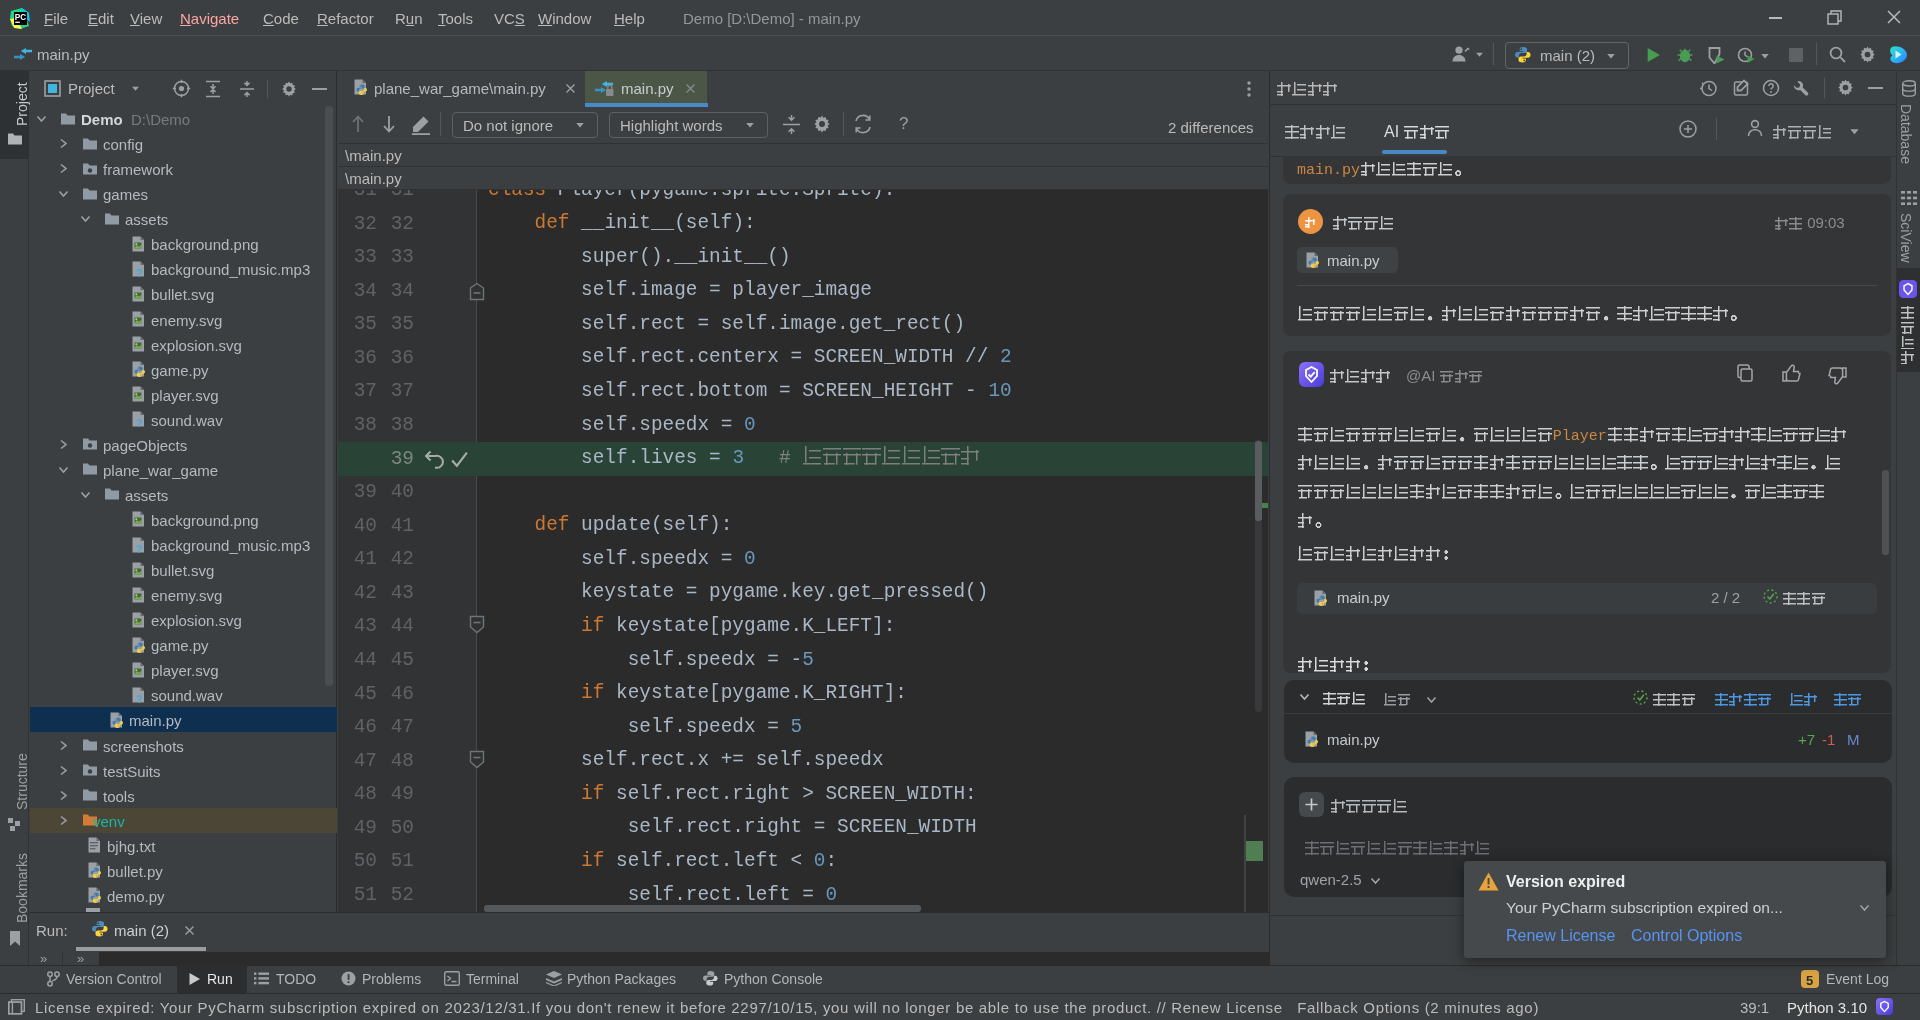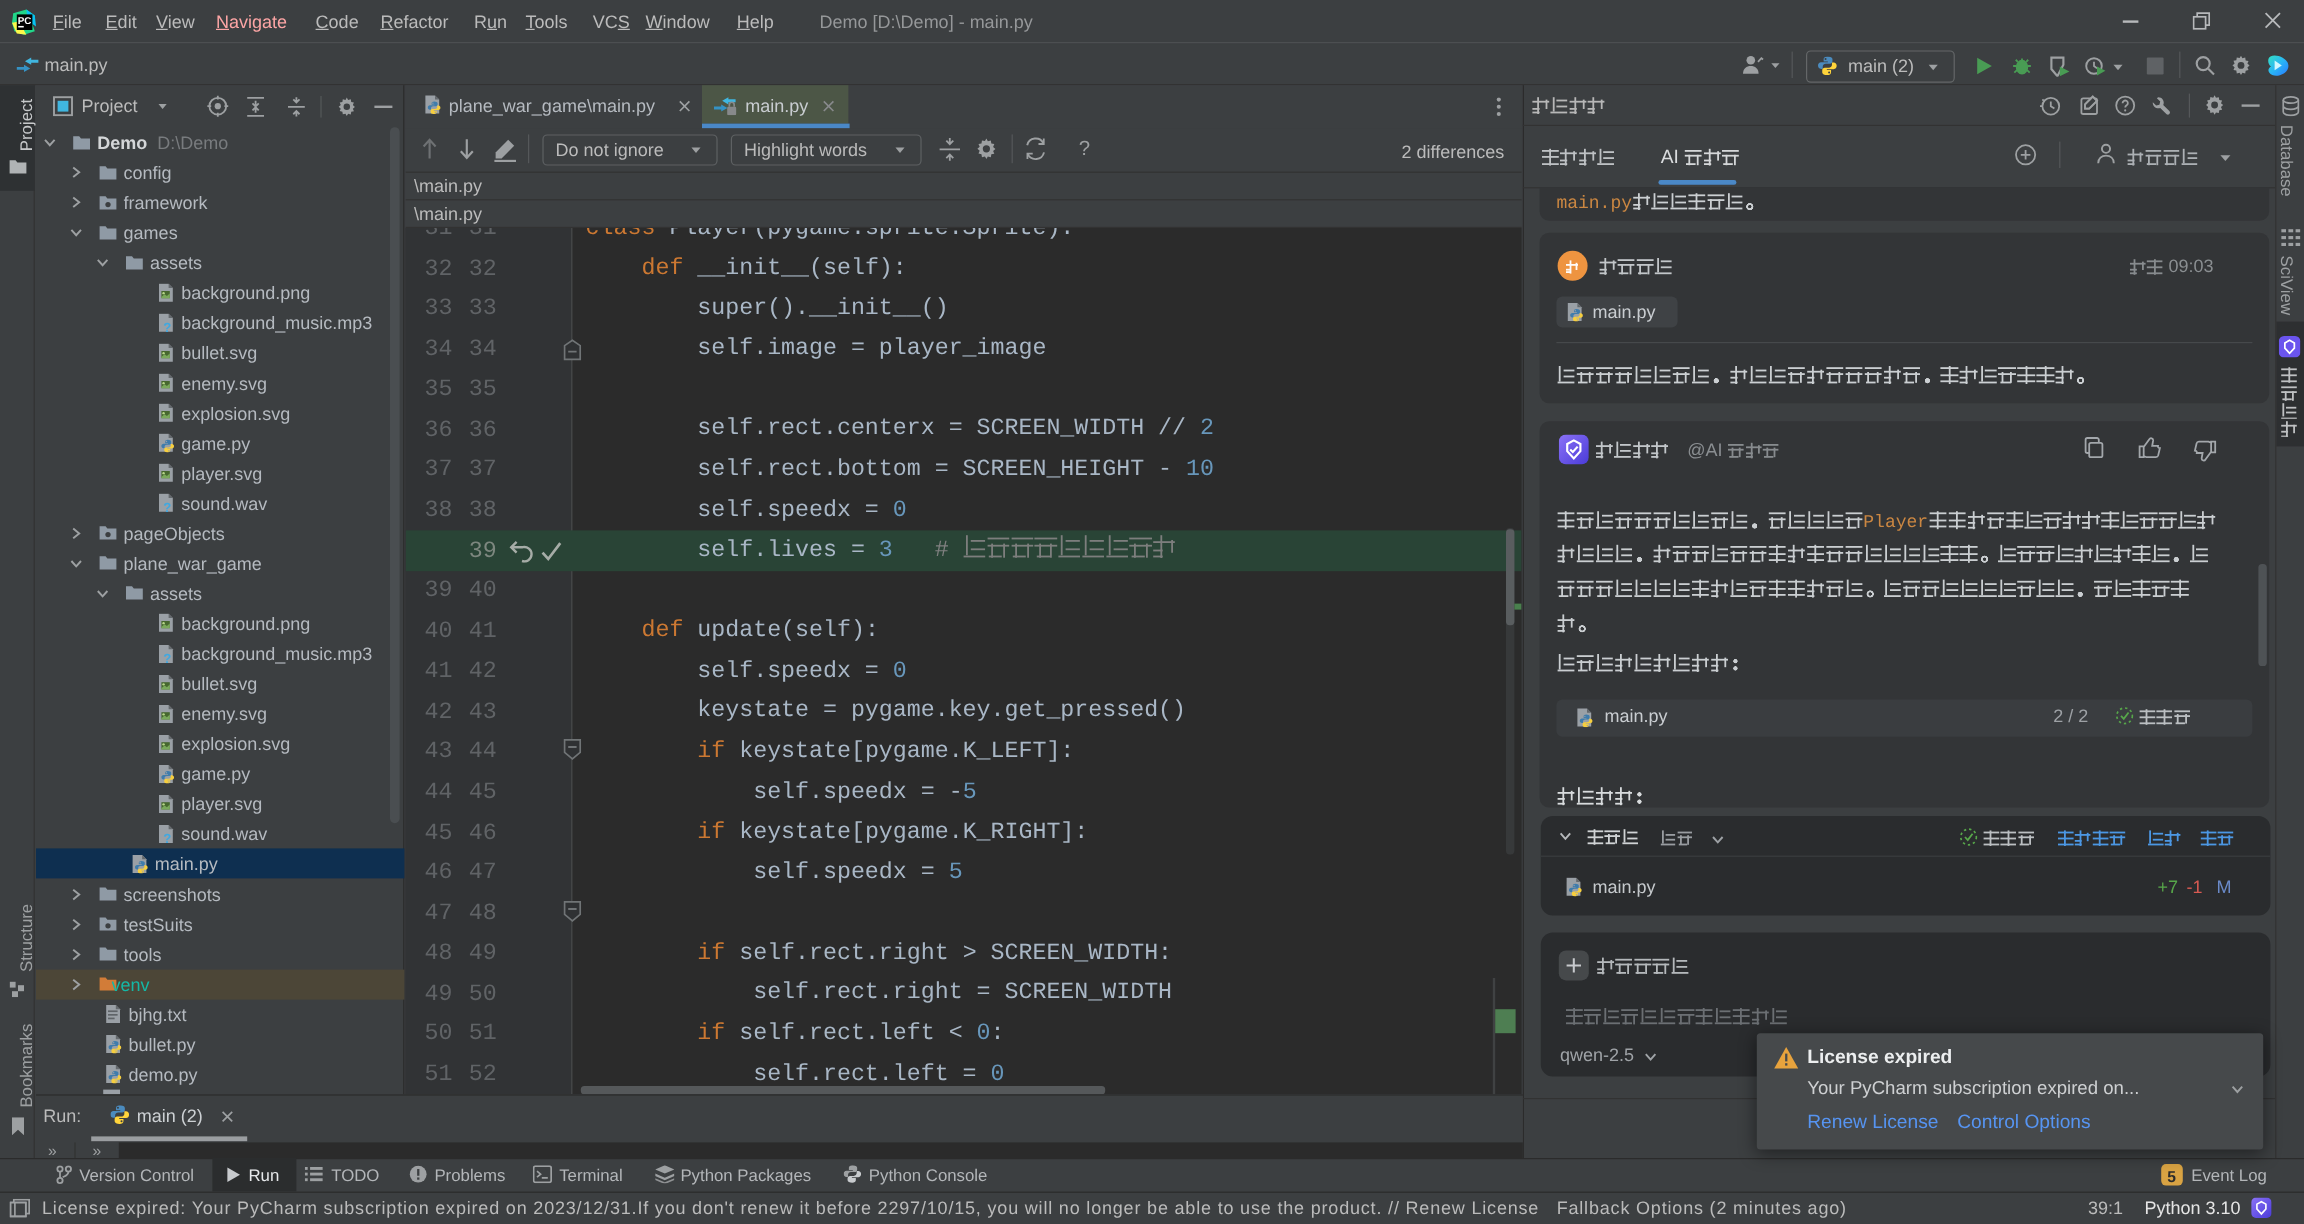--- a/index.html
+++ b/index.html
@@ -531,31 +531,33 @@
         <path d="M3 6 H12.5 a6 6 0 11-0.5 11.5"></path>
         <path d="M7.5 1.5 L3 6 L7.5 10.5"></path>
       </svg>
       <svg class="abs" style="left:112px;top:259.6px" width="19" height="19" viewBox="0 0 18 18" fill="none" stroke="#a6aca7" stroke-width="2.1">
         <path d="M2 10 L6.5 15 L16 2.5"></path>
       </svg>
       <div class="code" style="left:150px;top:17.1px">    <span class="kw">def</span> __init__(self):</div>
       <div class="code" style="left:150px;top:-16.5px"><span class="kw">class</span> Player(pygame.sprite.Sprite):</div>
       <div class="code" style="left:150px;top:50.6px">        super().__init__()</div>
       <div class="code" style="left:150px;top:84.2px">        self.image = player_image</div>
+      <div class="code" style="left:150px;top:117.8px">        self.rect = self.image.get_rect()</div>
       <div class="code" style="left:150px;top:151.3px">        self.rect.centerx = SCREEN_WIDTH // <span class="num">2</span></div>
       <div class="code" style="left:150px;top:184.9px">        self.rect.bottom = SCREEN_HEIGHT - <span class="num">10</span></div>
       <div class="code" style="left:150px;top:218.5px">        self.speedx = <span class="num">0</span></div>
       <div class="code" style="left:150px;top:252.1px">        self.lives = <span class="num">3</span>   <span class="cmt"># <i class="g gc" style="width:18.2px;height:18.2px"></i><i class="g gb" style="width:18.2px;height:18.2px"></i><i class="g gb" style="width:18.2px;height:18.2px"></i><i class="g gb" style="width:18.2px;height:18.2px"></i><i class="g gc" style="width:18.2px;height:18.2px"></i><i class="g gc" style="width:18.2px;height:18.2px"></i><i class="g gc" style="width:18.2px;height:18.2px"></i><i class="g gb" style="width:18.2px;height:18.2px"></i><i class="g gd" style="width:18.2px;height:18.2px"></i></span></div>
       <div class="code" style="left:150px;top:319.2px">    <span class="kw">def</span> update(self):</div>
       <div class="code" style="left:150px;top:352.8px">        self.speedx = <span class="num">0</span></div>
       <div class="code" style="left:150px;top:386.3px">        keystate = pygame.key.get_pressed()</div>
       <div class="code" style="left:150px;top:419.9px">        <span class="kw">if</span> keystate[pygame.K_LEFT]:</div>
       <div class="code" style="left:150px;top:453.5px">            self.speedx = -<span class="num">5</span></div>
       <div class="code" style="left:150px;top:487.1px">        <span class="kw">if</span> keystate[pygame.K_RIGHT]:</div>
       <div class="code" style="left:150px;top:520.6px">            self.speedx = <span class="num">5</span></div>
+      <div class="code" style="left:150px;top:554.2px">        self.rect.x += self.speedx</div>
       <div class="code" style="left:150px;top:587.8px">        <span class="kw">if</span> self.rect.right &gt; SCREEN_WIDTH:</div>
       <div class="code" style="left:150px;top:621.3px">            self.rect.right = SCREEN_WIDTH</div>
       <div class="code" style="left:150px;top:654.9px">        <span class="kw">if</span> self.rect.left &lt; <span class="num">0</span>:</div>
       <div class="code" style="left:150px;top:688.5px">            self.rect.left = <span class="num">0</span></div>
       <svg class="abs" style="left:131px;top:91.7px" width="16" height="19" viewBox="0 0 16 19" fill="none">
         <path d="M1.5 6 L8 1.5 L14.5 6 V17.5 H1.5 Z" fill="#2f3133" stroke="#707476" stroke-width="1.4"></path>
         <path d="M4.5 11 H11.5" stroke="#707476" stroke-width="1.6"></path>
       </svg>
       <svg class="abs" style="left:131px;top:425.4px" width="16" height="19" viewBox="0 0 16 19" fill="none">
         <path d="M1.5 1.5 H14.5 V12 L8 17.5 L1.5 12 Z" fill="#2f3133" stroke="#707476" stroke-width="1.4"></path>
@@ -833,19 +835,19 @@
       </defs>
       <rect x="0" y="0" width="25" height="25" rx="6" fill="url(#tg3)"></rect>
       <path d="M7 8 L12.5 5 L18 8 L18 14 L12.5 20 L7 14 Z" fill="none" stroke="#fff" stroke-width="2"></path>
     </svg>
     <div class="abs" style="left:1464px;top:861px;width:422px;height:97px;background:#46494b;border-radius:3px;box-shadow:0 3px 14px rgba(0,0,0,.45)"></div>
     <svg class="abs" style="left:1478px;top:872px" width="21" height="19" viewBox="0 0 21 19">
       <path d="M10.5 0.5 L20.5 18.5 H0.5 Z" fill="#e8a33d"></path>
       <rect x="9.6" y="6" width="1.9" height="6.5" fill="#46494b"></rect>
       <rect x="9.6" y="14" width="1.9" height="2" fill="#46494b"></rect>
     </svg>
-    <div class="txt" style="left:1506px;top:872px;color:#eceeef;font-size:16px;font-weight:bold">License expired</div>
+    <div class="txt" style="left:1506px;top:872px;color:#eceeef;font-size:16px;font-weight:bold">Version expired</div>
     <div class="txt" style="left:1506px;top:899px;color:#ced0d2;font-size:15.5px">Your PyCharm subscription expired on...</div>
     <svg class="abs" style="left:1859px;top:902px" width="11" height="11" viewBox="0 0 11 11">
       <path d="M1.5 3.5 L5.5 8 L9.5 3.5" stroke="#9da0a2" stroke-width="1.6" fill="none"></path>
     </svg>
     <div class="txt" style="left:1506px;top:926px;color:#5694f1;font-size:16px">Renew License</div>
     <div class="txt" style="left:1631px;top:926px;color:#5694f1;font-size:16px">Control Options</div>
   </div>
 </body></html>

